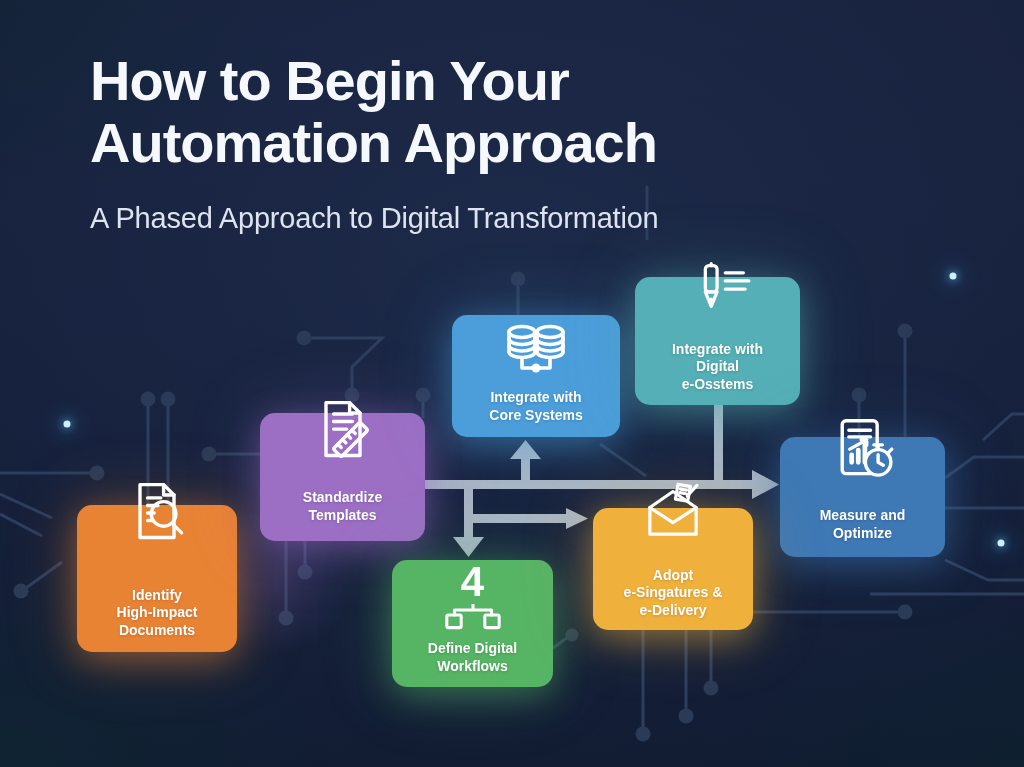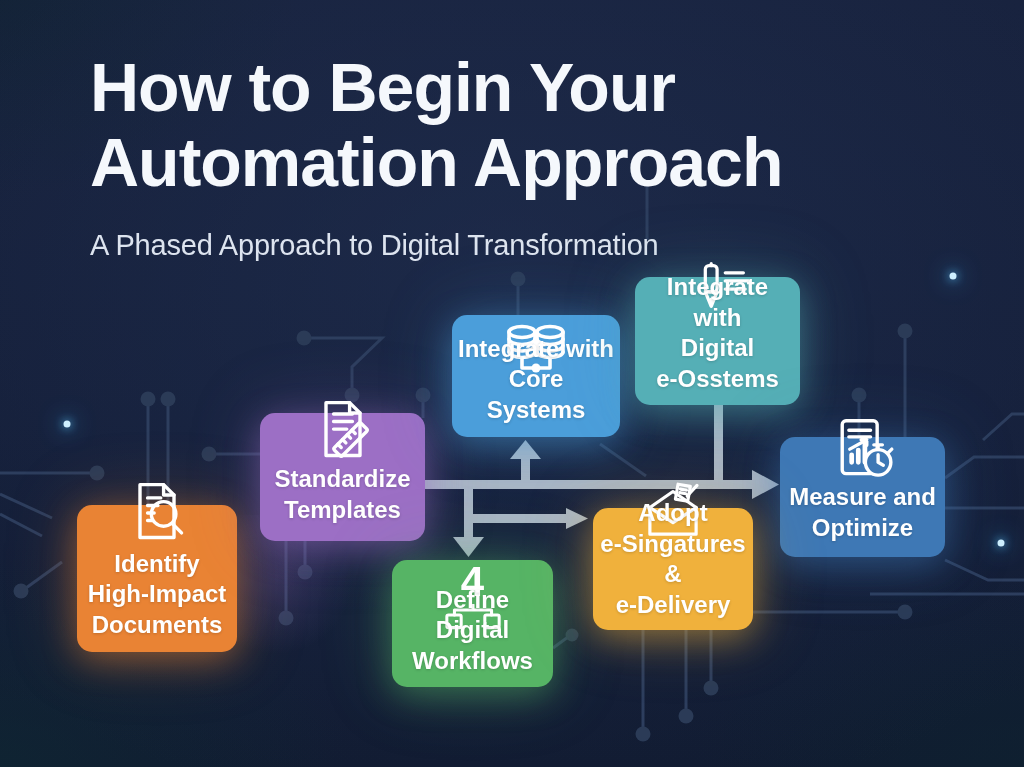--- a/index.html
+++ b/index.html
@@ -10,27 +10,27 @@
       radial-gradient(130% 120% at 50% 35%, rgba(36,52,88,.50), transparent 60%),
       radial-gradient(55% 45% at 0% 100%, rgba(13,46,52,.45), transparent 62%),
       radial-gradient(45% 40% at 0% 0%, rgba(10,34,40,.40), transparent 65%),
       radial-gradient(50% 40% at 100% 100%, rgba(10,40,46,.35), transparent 65%),
       linear-gradient(180deg,#17213c 0%,#141e38 55%,#111b31 100%);
   }
   svg.bg, svg.connectors{position:absolute;left:0;top:0;width:1024px;height:767px;}
   svg.bg{z-index:1;} svg.connectors{z-index:2;}
   .haze{position:absolute;z-index:1;pointer-events:none;}
   .header{position:absolute;left:90px;top:50px;z-index:3;}
-  .title{color:#f5f8fc;font-weight:bold;font-size:68px;line-height:1.11;letter-spacing:-1px;}
+  .title{color:#f5f8fc;font-weight:bold;font-size:56px;line-height:1.11;letter-spacing:-1px;}
   .subtitle{margin-top:28px;color:#dde4ef;font-size:29px;font-weight:normal;letter-spacing:-.2px;}
   .step{position:absolute;z-index:3;border-radius:15px;}
   .icon{position:absolute;left:50%;transform:translateX(-50%);}
   .icon svg{display:block;stroke:#fff;fill:none;stroke-width:3.6;stroke-linecap:round;stroke-linejoin:round;}
   .label{position:absolute;left:6px;right:6px;text-align:center;color:#fff;font-weight:bold;
-         font-size:24px;line-height:1.27;white-space:pre-line;text-shadow:0 1px 3px rgba(0,0,0,.18);}
+         font-size:14px;line-height:1.27;white-space:pre-line;text-shadow:0 1px 3px rgba(0,0,0,.18);}
   .stepnum{position:absolute;left:0;right:0;top:-2px;text-align:center;color:#fff;font-weight:bold;font-size:42px;}
 </style>
 </head>
 <body>
 
 <div class="stage">
 
   <svg class="bg">
     <g stroke="#2D3E5E" stroke-width="3" fill="none">
       <path d="M0 473 H92"></path>

